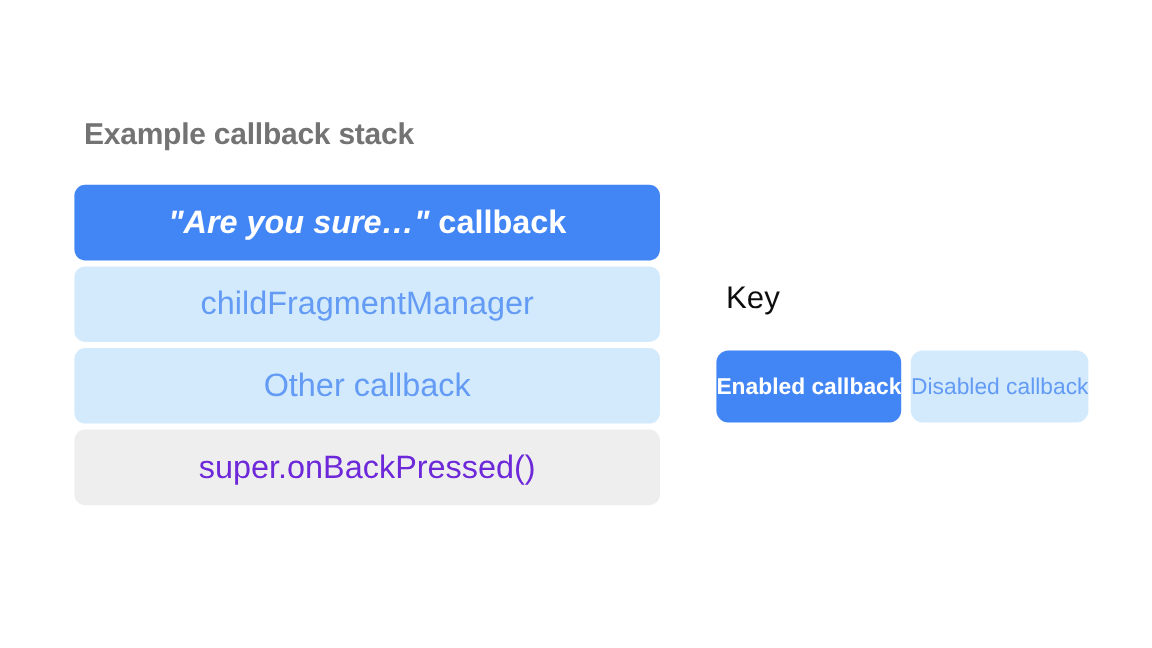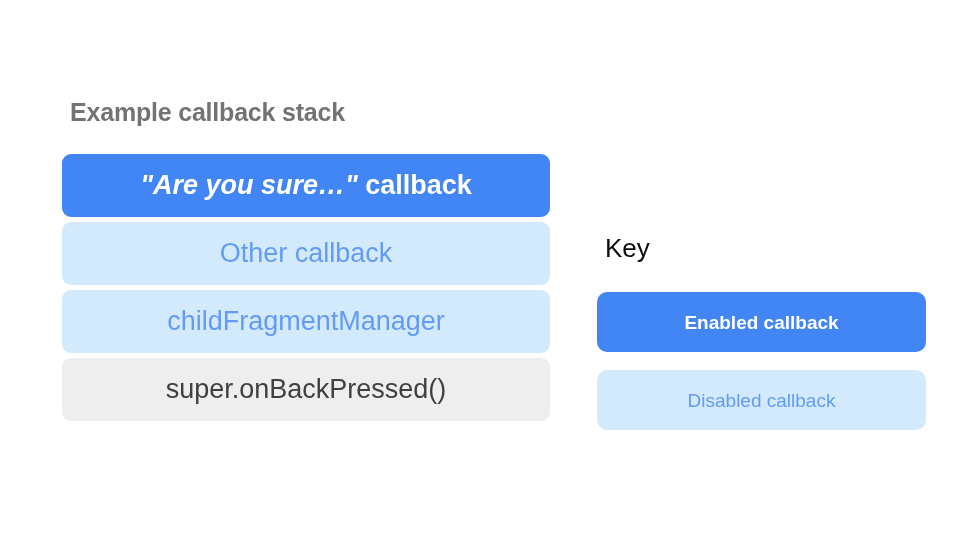--- a/index.html
+++ b/index.html
@@ -63,21 +63,21 @@
     background: #d3eafd;
   }
   .state-disabled .bar-label {
     color: #639bf5;
     font-weight: normal;
   }
   .state-system {
     background: #eeeeee;
   }
   .state-system .bar-label {
-    color: #404040;
+    color: #6d28d9;
     font-weight: normal;
   }
 
   .stack-list .bar-label {
     font-size: 27px;
   }
   .bar-label .quoted {
     font-style: italic;
   }
 
@@ -91,22 +91,22 @@
   .key-title {
     font-size: 26px;
     font-weight: normal;
     color: #0d0d0d;
     line-height: 1;
     margin: 0 0 31px 8px;
     white-space: nowrap;
   }
   .key-list {
     display: flex;
-    flex-direction: column;
-    gap: 18px;
+    gap: 8px;
+    align-items: center;
   }
   .key-list .bar {
     height: 60px;
     border-radius: 10px;
   }
   .key-list .bar-label {
     font-size: 19px;
   }
 </style>
 </head>
@@ -115,25 +115,25 @@
 <section class="stack-section">
   <h1 class="section-title">Example callback stack</h1>
 
   <div class="stack-list">
 
     <div class="bar state-enabled">
       <span class="bar-label"><span class="quoted">"Are you sure…"</span><span> callback</span></span>
     </div>
 
     <div class="bar state-disabled">
-      <span class="bar-label">Other callback</span>
+      <span class="bar-label">childFragmentManager</span>
     </div>
 
     <div class="bar state-disabled">
-      <span class="bar-label">childFragmentManager</span>
+      <span class="bar-label">Other callback</span>
     </div>
 
 
     <div class="bar state-system">
       <span class="bar-label">super.onBackPressed()</span>
     </div>
 
   </div>
 </section>
 

